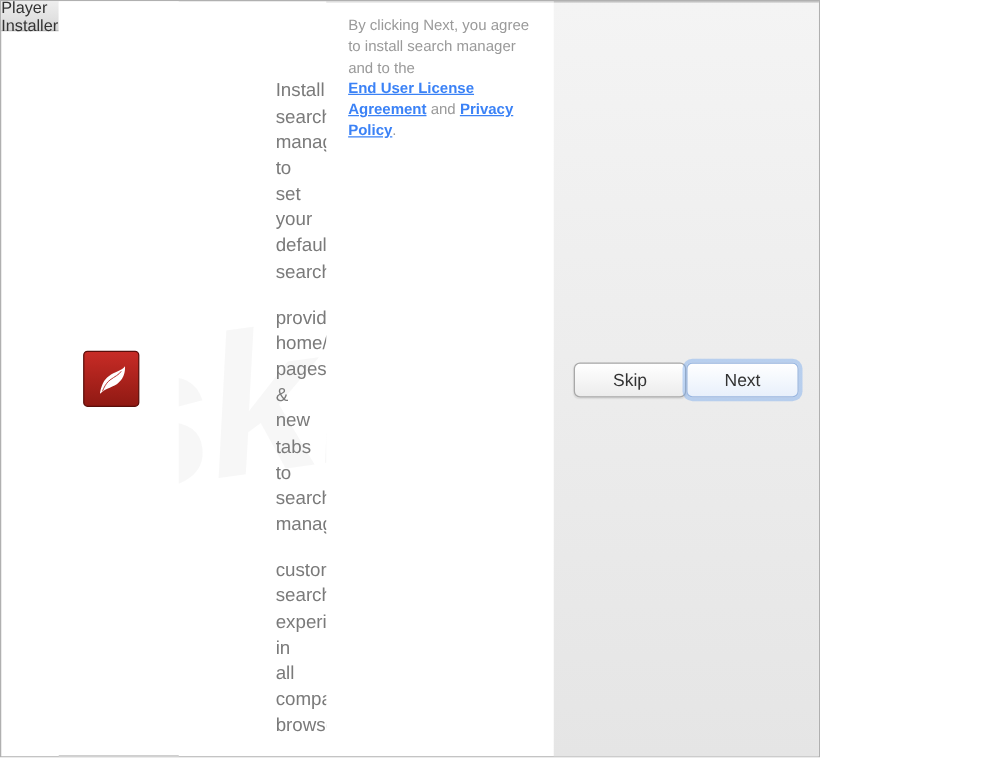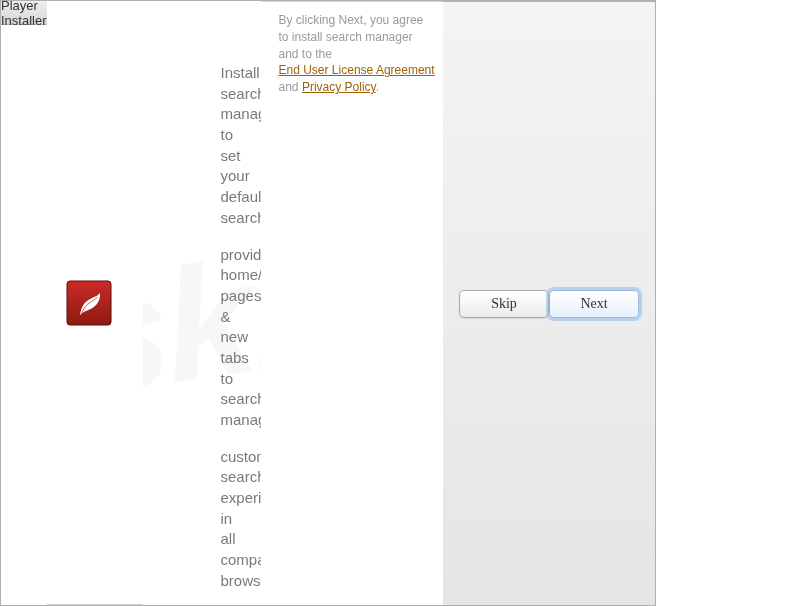--- a/index.html
+++ b/index.html
@@ -87,43 +87,43 @@
       font-family: Arial, sans-serif;
     }
     .bottom-note {
       border-top: 1px solid #d9d9d9;
       padding: 10px 8px 12px 18px;
       font-size: 12px;
       color: #9a9a9a;
       line-height: 1.4;
     }
     .bottom-note a {
-      color: #a16207;
+      color: #3b82f6;
       text-decoration: underline;
       cursor: pointer;
+      font-weight: bold;
     }
     .button-bar {
       border-top: 1px solid #b5b5b5;
       background: linear-gradient(to bottom, #f4f4f4, #e5e5e5);
       padding: 10px 16px;
       display: flex;
       justify-content: space-between;
       align-items: center;
     }
     .btn {
       min-width: 90px;
       padding: 5px 20px;
       font-size: 14px;
       border: 1px solid #a8a8a8;
       border-radius: 5px;
       background: linear-gradient(to bottom, #ffffff, #ececec);
       color: #333;
       cursor: pointer;
       box-shadow: 0 1px 1px rgba(0,0,0,0.08);
-      font-family: Liberation Serif, serif;
     }
     .btn-primary {
       background: linear-gradient(to bottom, #ffffff, #e8f0fb);
       border: 1px solid #9bb8e2;
       box-shadow: 0 0 0 3px rgba(120,170,240,0.45);
       color: #333;
     }
     .content-wrap {
       position: relative;
       z-index: 1;

